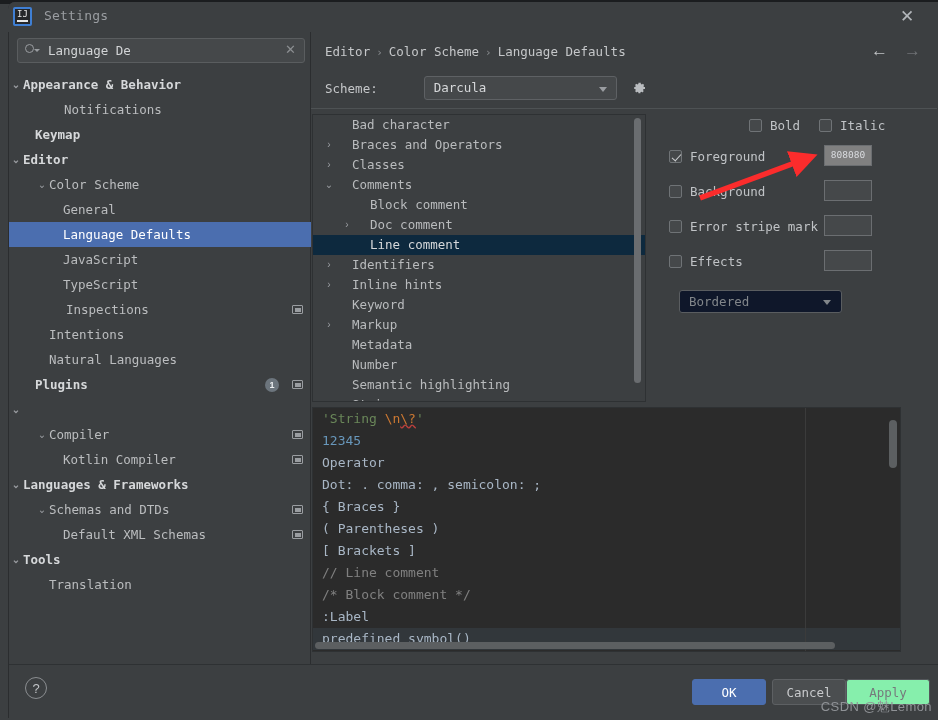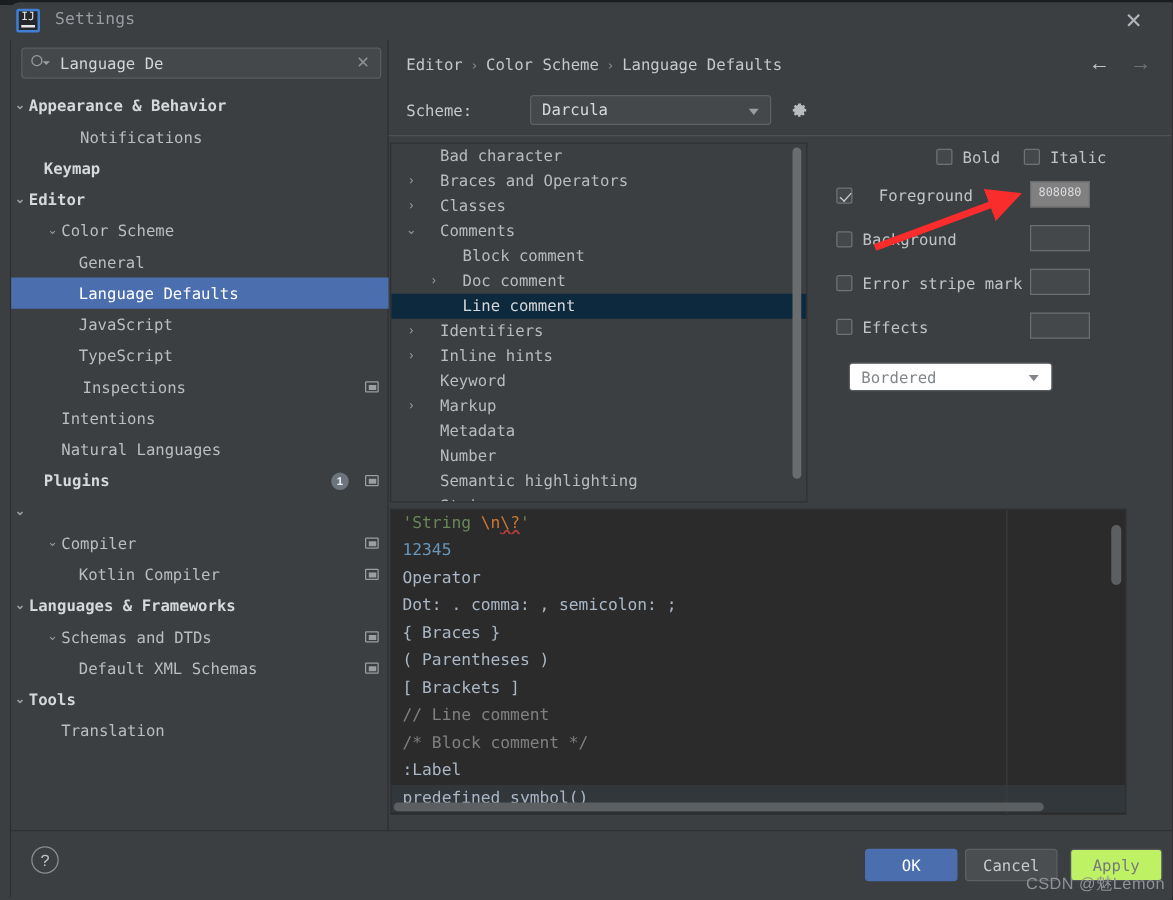--- a/index.html
+++ b/index.html
@@ -225,21 +225,21 @@
     position: absolute; width: 48px; height: 21px;
     border: 1px solid #6b6e71; background: #45484a;
   }
   .swatch.filled { background: #808080; }
   .swatch .hex {
     position: absolute; left: 0; right: 0; top: 3px; text-align: center;
     font-size: 9.5px; color: #d8dade;
   }
   .effect-select {
     position: absolute; left: 18px; top: 176px; width: 163px; height: 23px;
-    background: #ffffff; border: 1px solid #5a5d60; border-radius: 3px;
+    background: #0f172a; border: 1px solid #5a5d60; border-radius: 3px;
   }
   .effect-select .val {
     position: absolute; left: 9px; top: 3px; font-size: 12.5px; color: #82868a;
   }
   .effect-select .caret {
     position: absolute; right: 10px; top: 9px;
     width: 0; height: 0;
     border-left: 4.5px solid transparent; border-right: 4.5px solid transparent;
     border-top: 5px solid #82868a;
   }
@@ -288,21 +288,21 @@
     font-size: 13px; text-align: center; line-height: 21px;
     cursor: pointer; font-family: "Liberation Sans", sans-serif;
   }
   .btn {
     position: absolute; top: 14px; height: 26px;
     border-radius: 3px; font-size: 12.5px;
     text-align: center; line-height: 25px; cursor: pointer;
   }
   .btn-ok   { right: 172px; width: 74px; background: #4b6eaf; color: #ffffff; border: 1px solid #4b6eaf; }
   .btn-cancel { right: 92px; width: 74px; background: #4b4e50; color: #c8cacc; border: 1px solid #5d6063; }
-  .btn-apply  { right: 8px;  width: 74px; background: #bef264; color: #76797c; border: 1px solid #53565a; }
+  .btn-apply  { right: 8px;  width: 84px; background: #86efac; color: #76797c; border: 1px solid #53565a; }
 
   
   .annot-arrow { position: absolute; left: 0; top: 0; pointer-events: none; }
 
   
   .watermark {
     position: absolute; right: 6px; bottom: 4px;
     font-size: 13px; color: #8f9296;
     font-family: "Liberation Sans", sans-serif;
     letter-spacing: 0.4px;
@@ -503,21 +503,21 @@
       <div class="options">
         <div class="chk-row" style="left:88px; top:4px;">
           <span class="chk"></span>
           <span class="chk-label">Bold</span>
         </div>
         <div class="chk-row" style="left:158px; top:4px;">
           <span class="chk"></span>
           <span class="chk-label">Italic</span>
         </div>
 
-        <div class="chk-row" style="left:8px; top:35px;gap:13px;">
+        <div class="chk-row" style="left:8px; top:35px;">
           <span class="chk checked"></span>
           <span class="chk-label">Foreground</span>
         </div>
         <div class="swatch filled" style="left:163px; top:31px;">
           <span class="hex">808080</span>
         </div>
 
         <div class="chk-row" style="left:8px; top:70px;">
           <span class="chk"></span>
           <span class="chk-label">Background</span>

